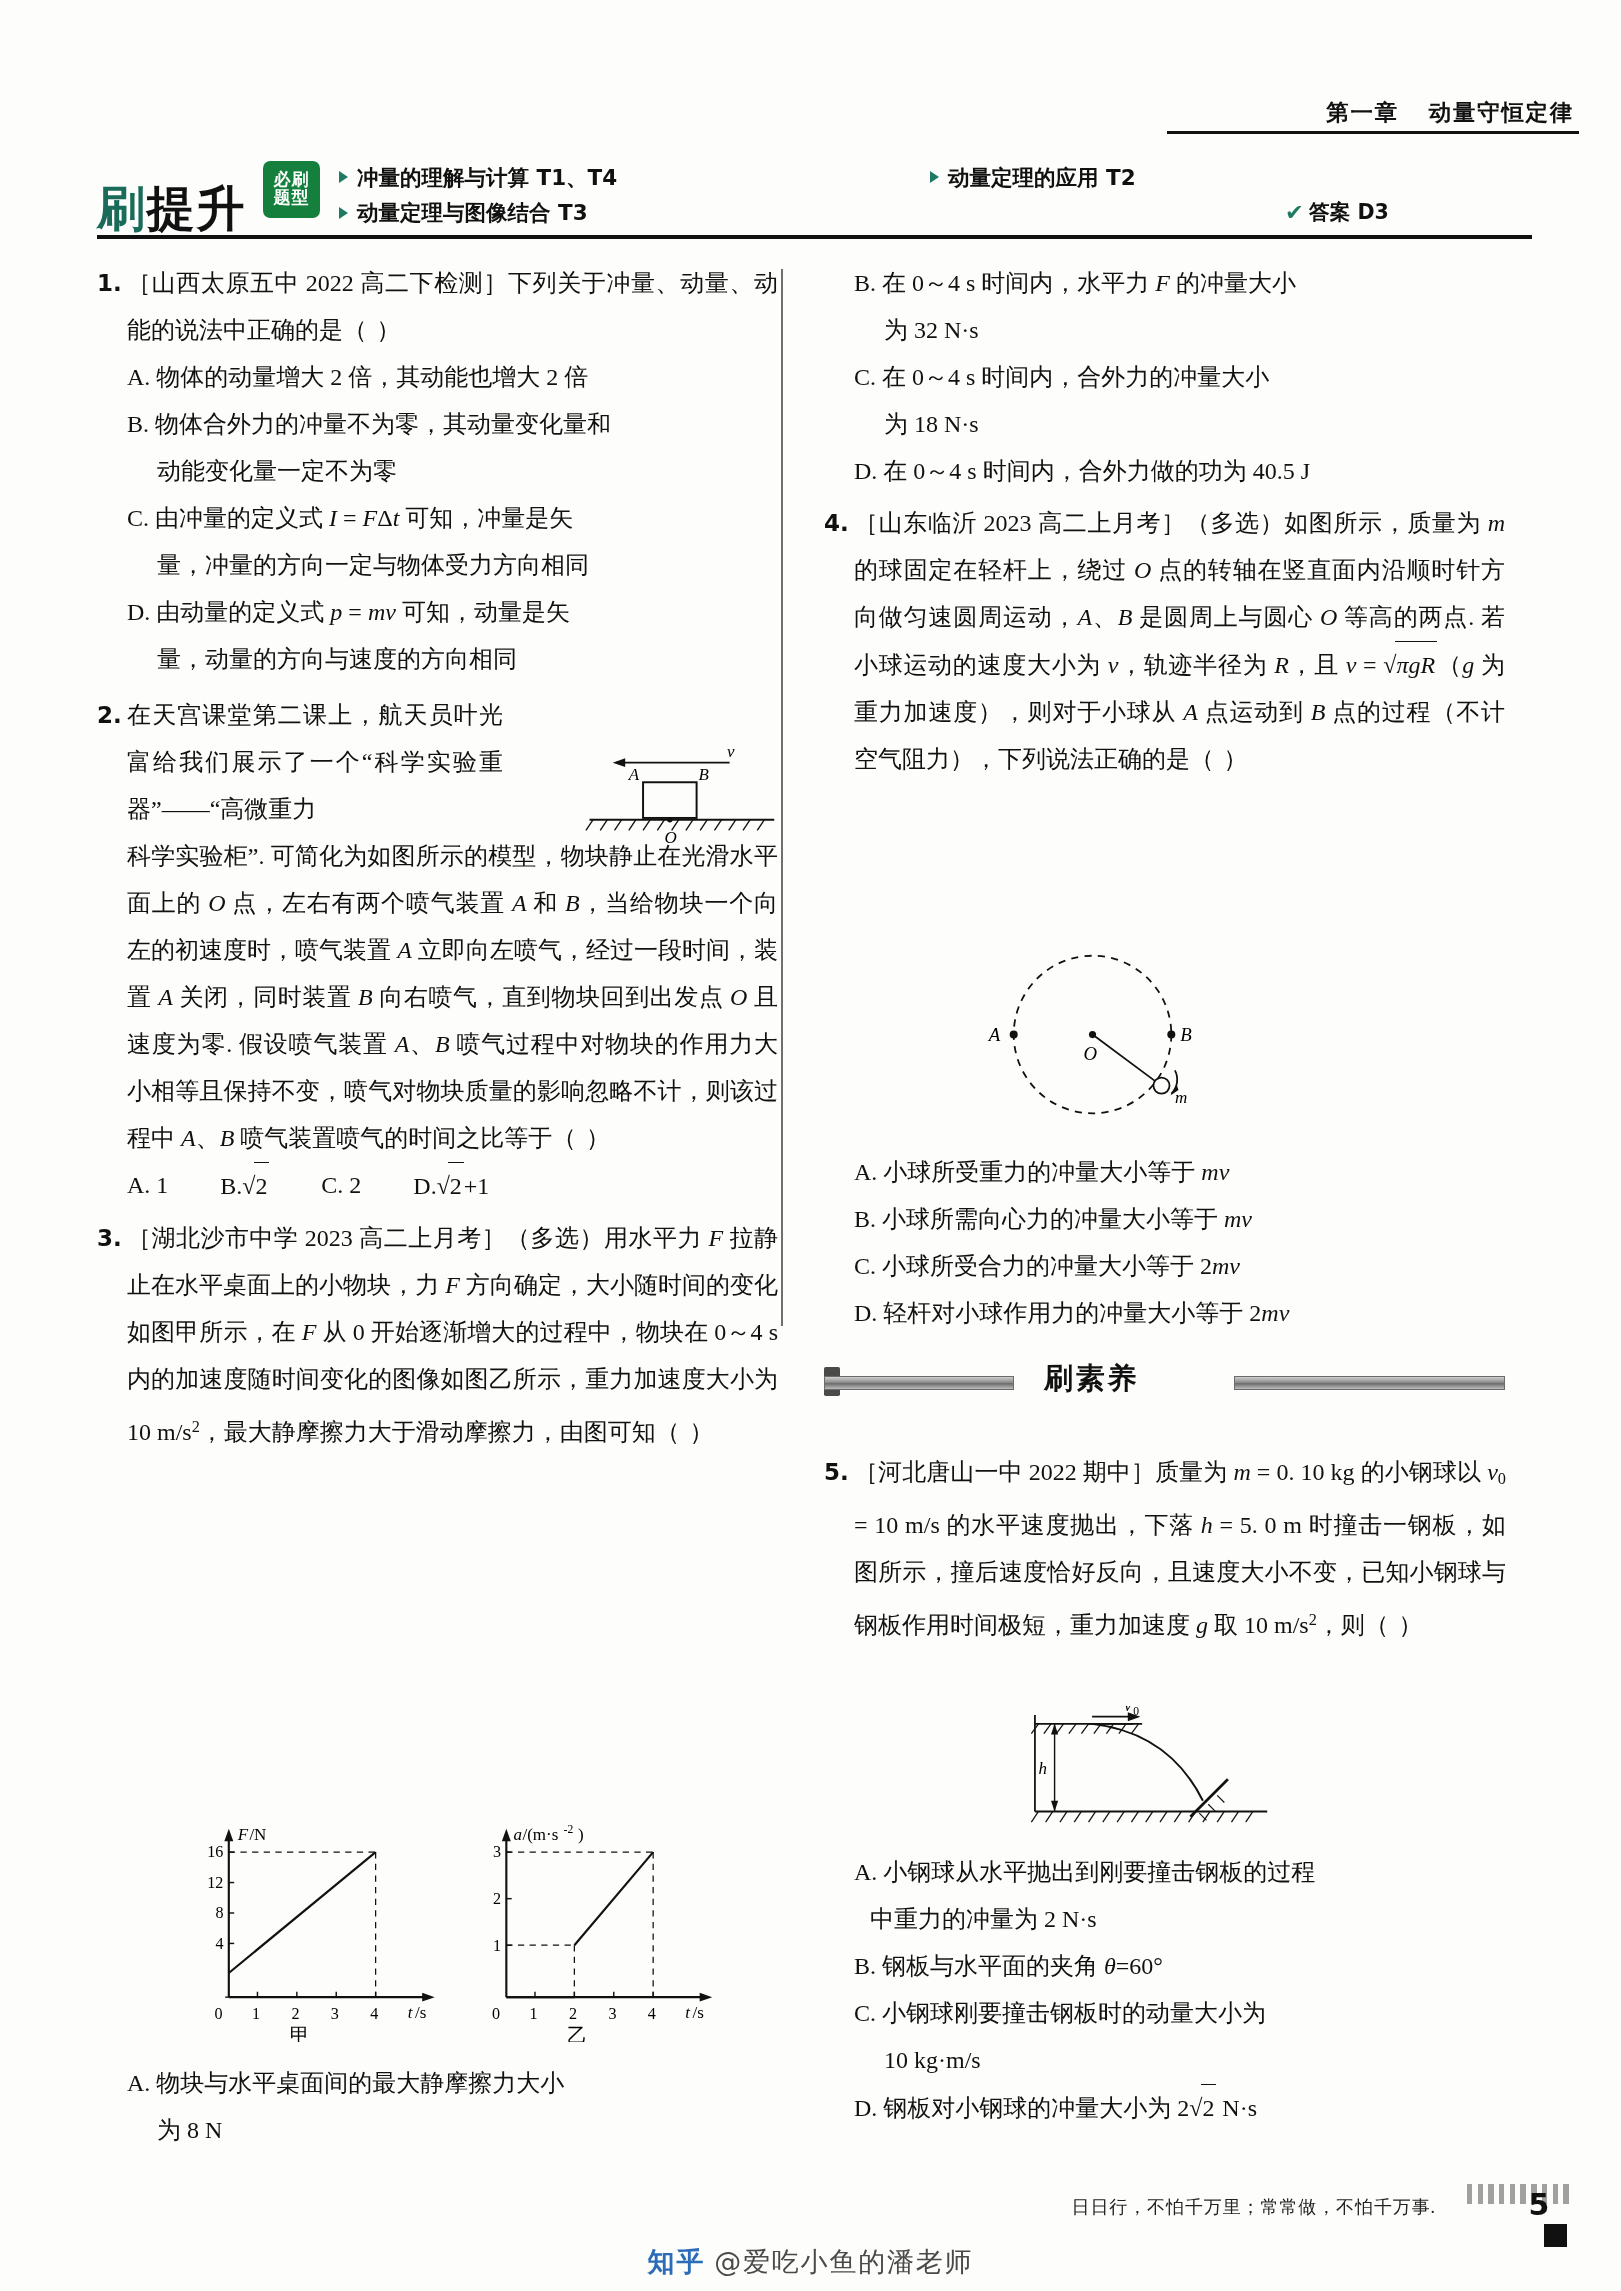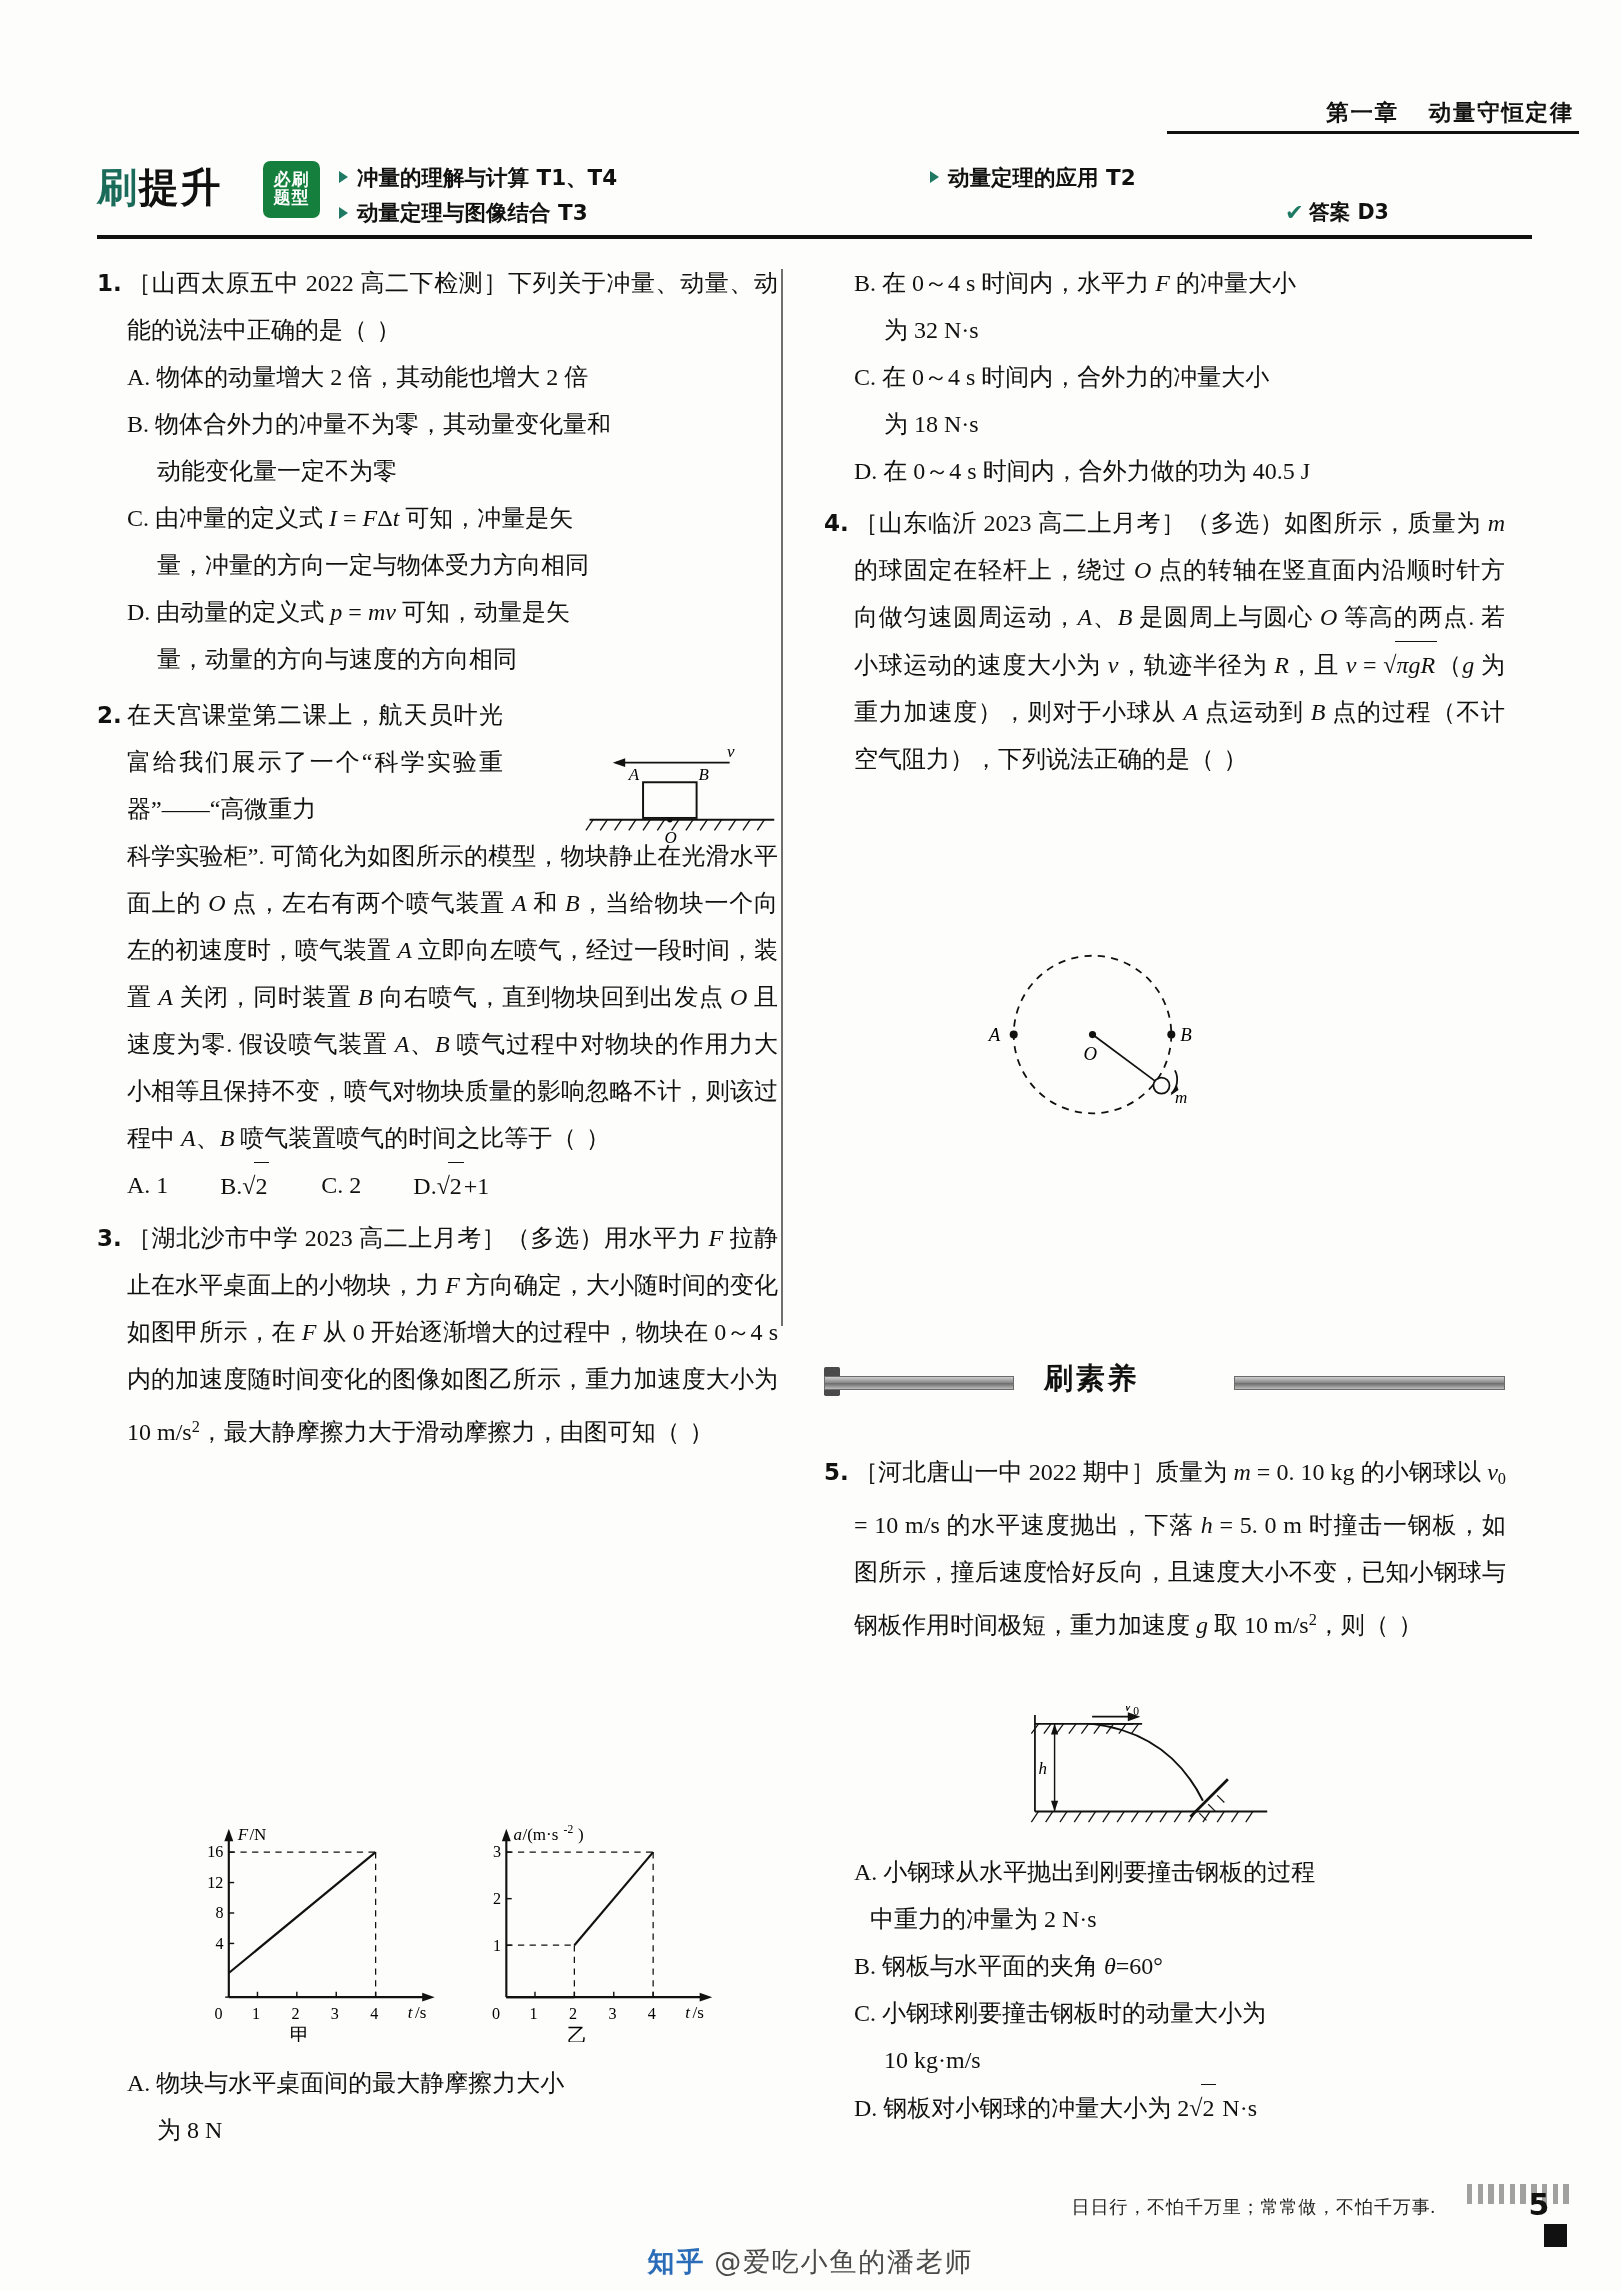--- a/index.html
+++ b/index.html
@@ -28,22 +28,22 @@
   .chapter-rule{
     position:absolute;
     right:81px;top:131px;
     width:412px;height:2.7px;background:#111;
   }
   
   .banner{
     position:absolute;left:97px;top:159px;width:1433px;height:73px;
   }
   .banner-title{
-    position:absolute;left:0;top:1px;
-    font-size:40px;font-weight:700;letter-spacing:1.8px;
+    position:absolute;left:0;top:18px;
+    font-size:48px;font-weight:700;letter-spacing:1.8px;
     font-family:"DejaVu Sans","Liberation Sans",sans-serif;
   }
   .banner-title .b1{color:#1a6b5a;}
   .banner-title .b2{color:#111;}
   .badge{
     position:absolute;left:166px;top:1.8px;
     width:57px;height:57px;border-radius:7.2px;
     background:#15803d;color:#fff;
     font-family:"DejaVu Sans","Liberation Sans",sans-serif;
     font-size:17px;line-height:1.05;
@@ -370,20 +370,26 @@
       <circle cx="248" cy="100" r="4.5" fill="#111"></circle>
       <text class="fg-label" x="258" y="107" font-size="21" font-style="italic">B</text>
       <line x1="160" y1="100" x2="230" y2="152" stroke="#111" stroke-width="2"></line>
       <circle cx="237" cy="157" r="9" fill="none" stroke="#111" stroke-width="2"></circle>
       <text class="fg-label" x="252" y="176" font-size="19" font-style="italic">m</text>
       <path d="M 252 140 A 22 22 0 0 1 248 166" fill="none" stroke="#111" stroke-width="2"></path>
       <polygon points="247,168 256,162 254,156" fill="#111"></polygon>
     </svg>
   </div>
 
+  <div style="position:absolute;left:854px;top:1149px;width:654px;font-size:24px;line-height:47px;">
+    <div>A. 小球所受重力的冲量大小等于 <span class="ital">mv</span></div>
+    <div>B. 小球所需向心力的冲量大小等于 <span class="ital">mv</span></div>
+    <div>C. 小球所受合力的冲量大小等于 2<span class="ital">mv</span></div>
+    <div>D. 轻杆对小球作用力的冲量大小等于 2<span class="ital">mv</span></div>
+  </div>
 
   <div class="sy-banner">
     <div class="sy-cap"></div>
     <div class="sy-bar l"></div>
     <div class="sy-text">刷素养</div>
     <div class="sy-bar r"></div>
   </div>
 
   <div style="position:absolute;left:824px;top:1449px;width:682px;font-size:24px;line-height:47px;">
     <span class="qnum" style="position:absolute;left:0;top:0;">5.</span>

